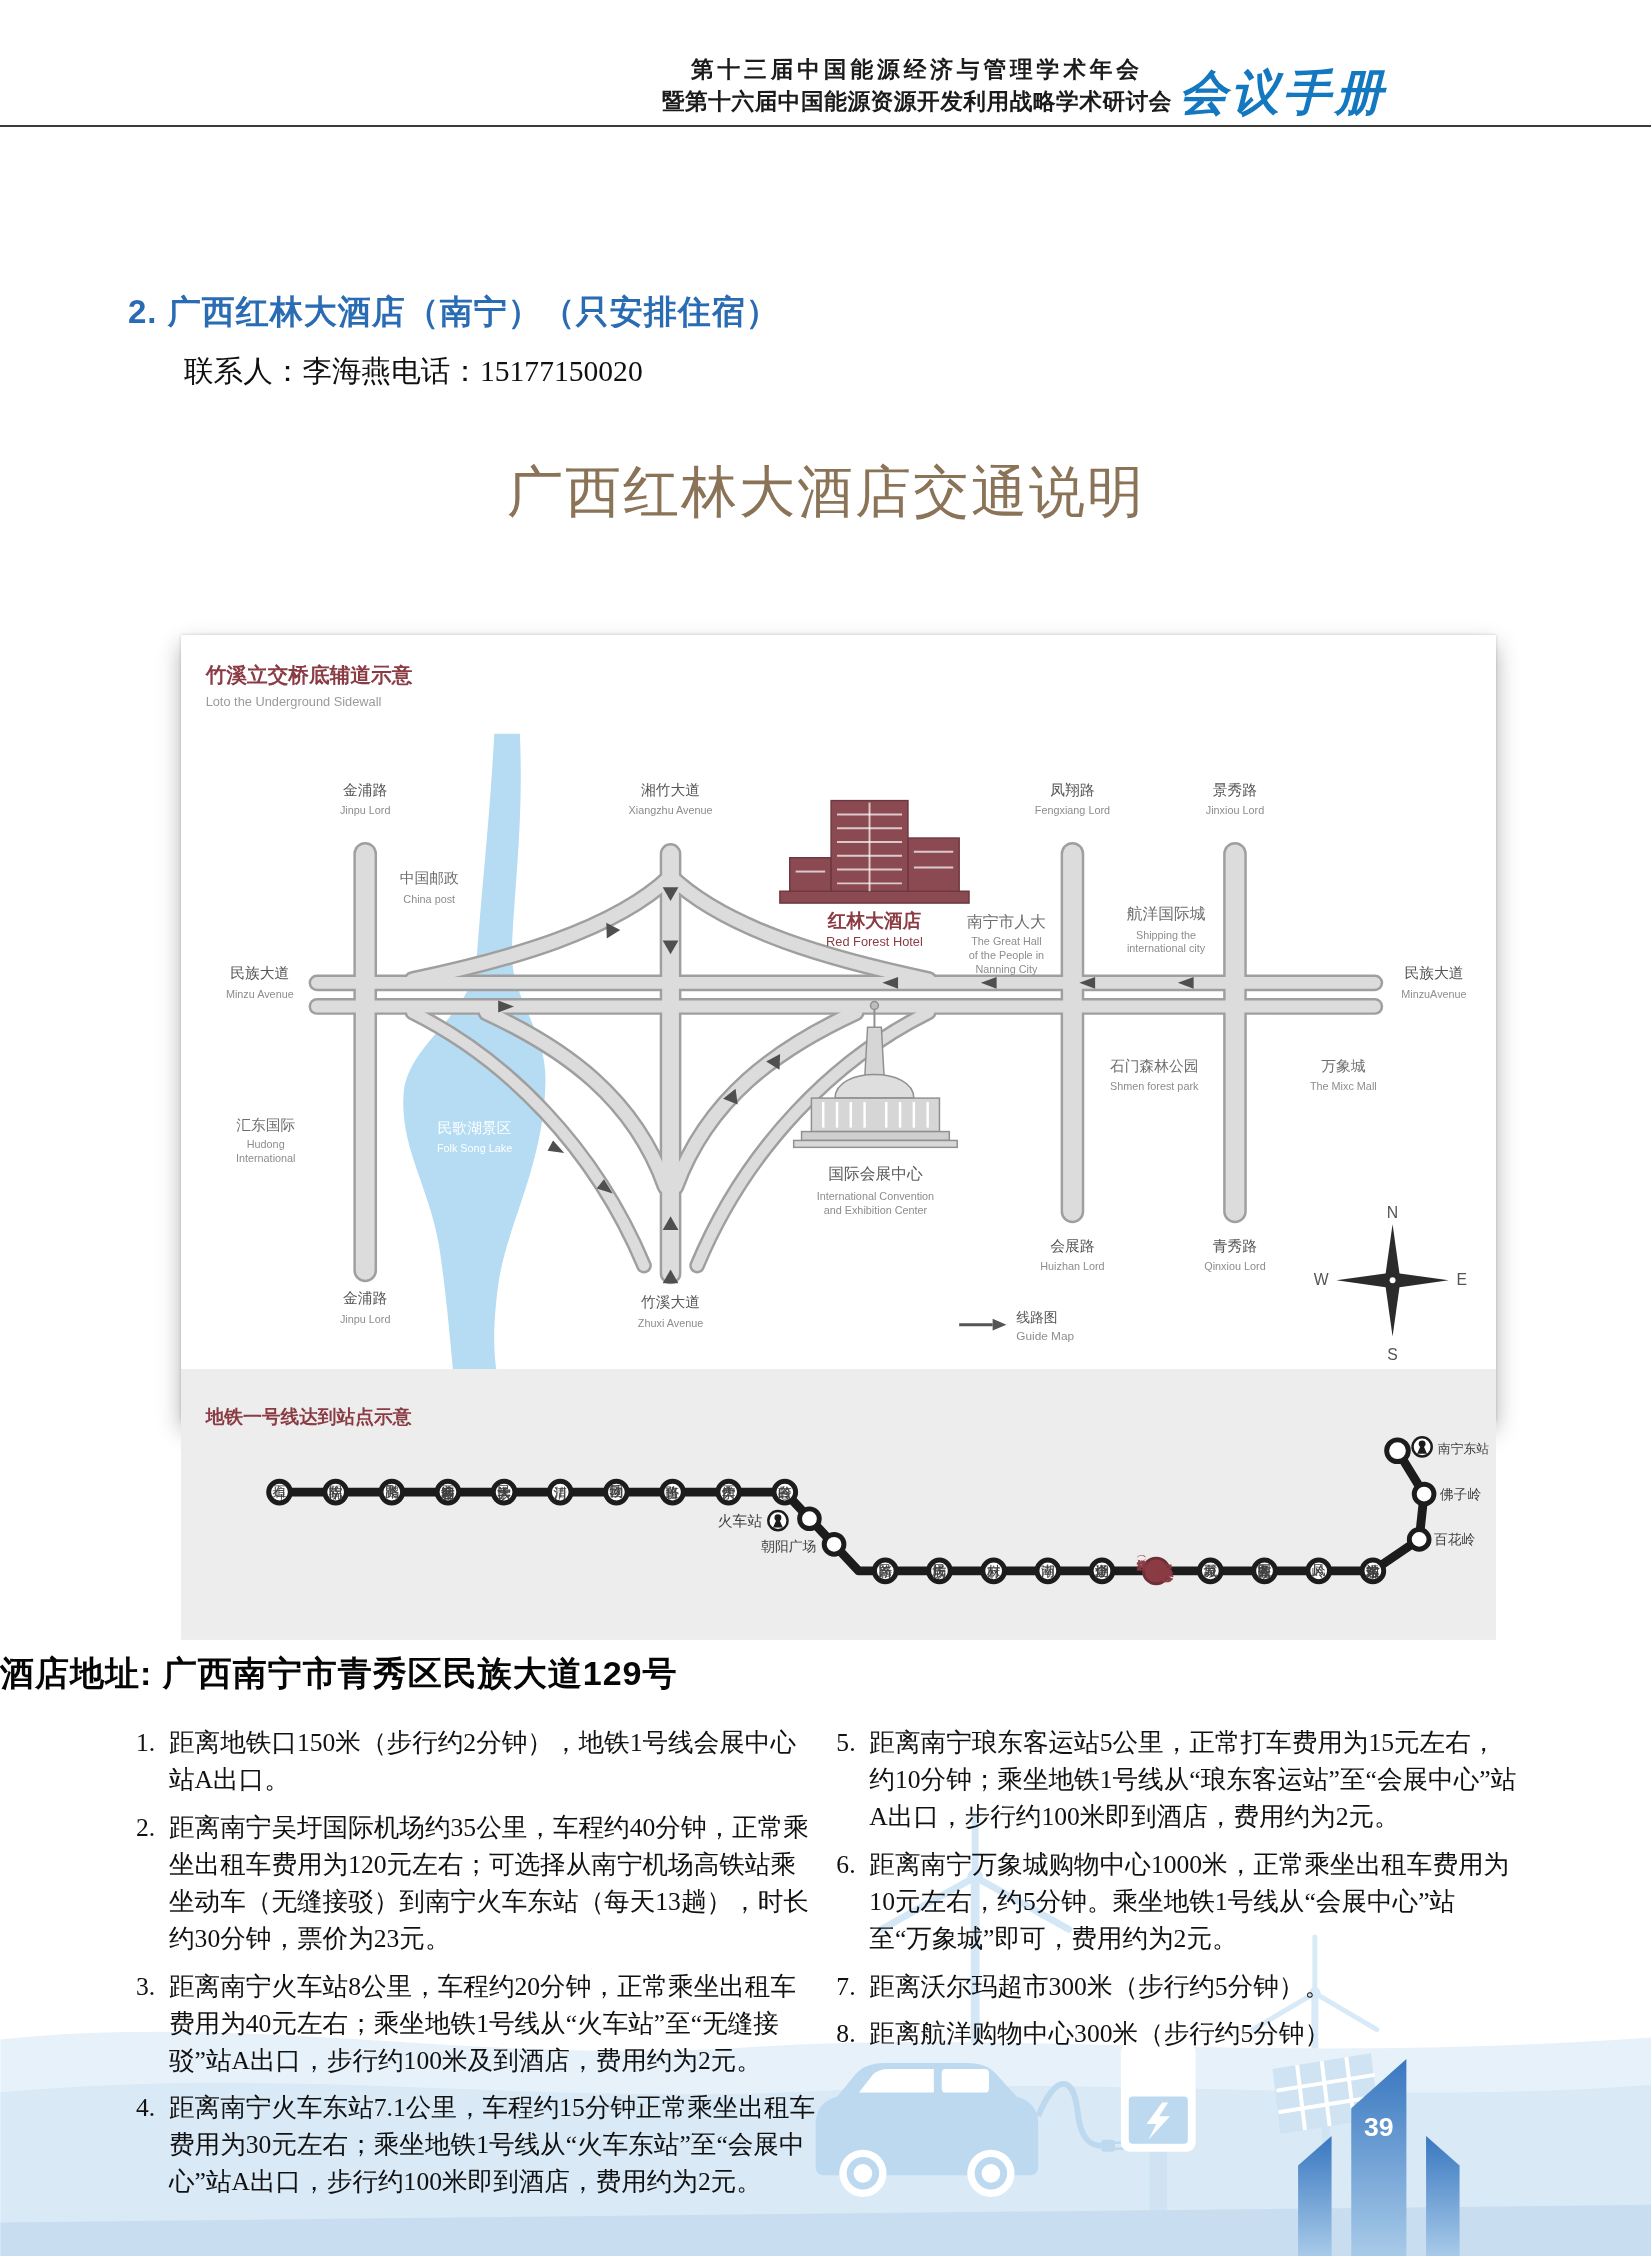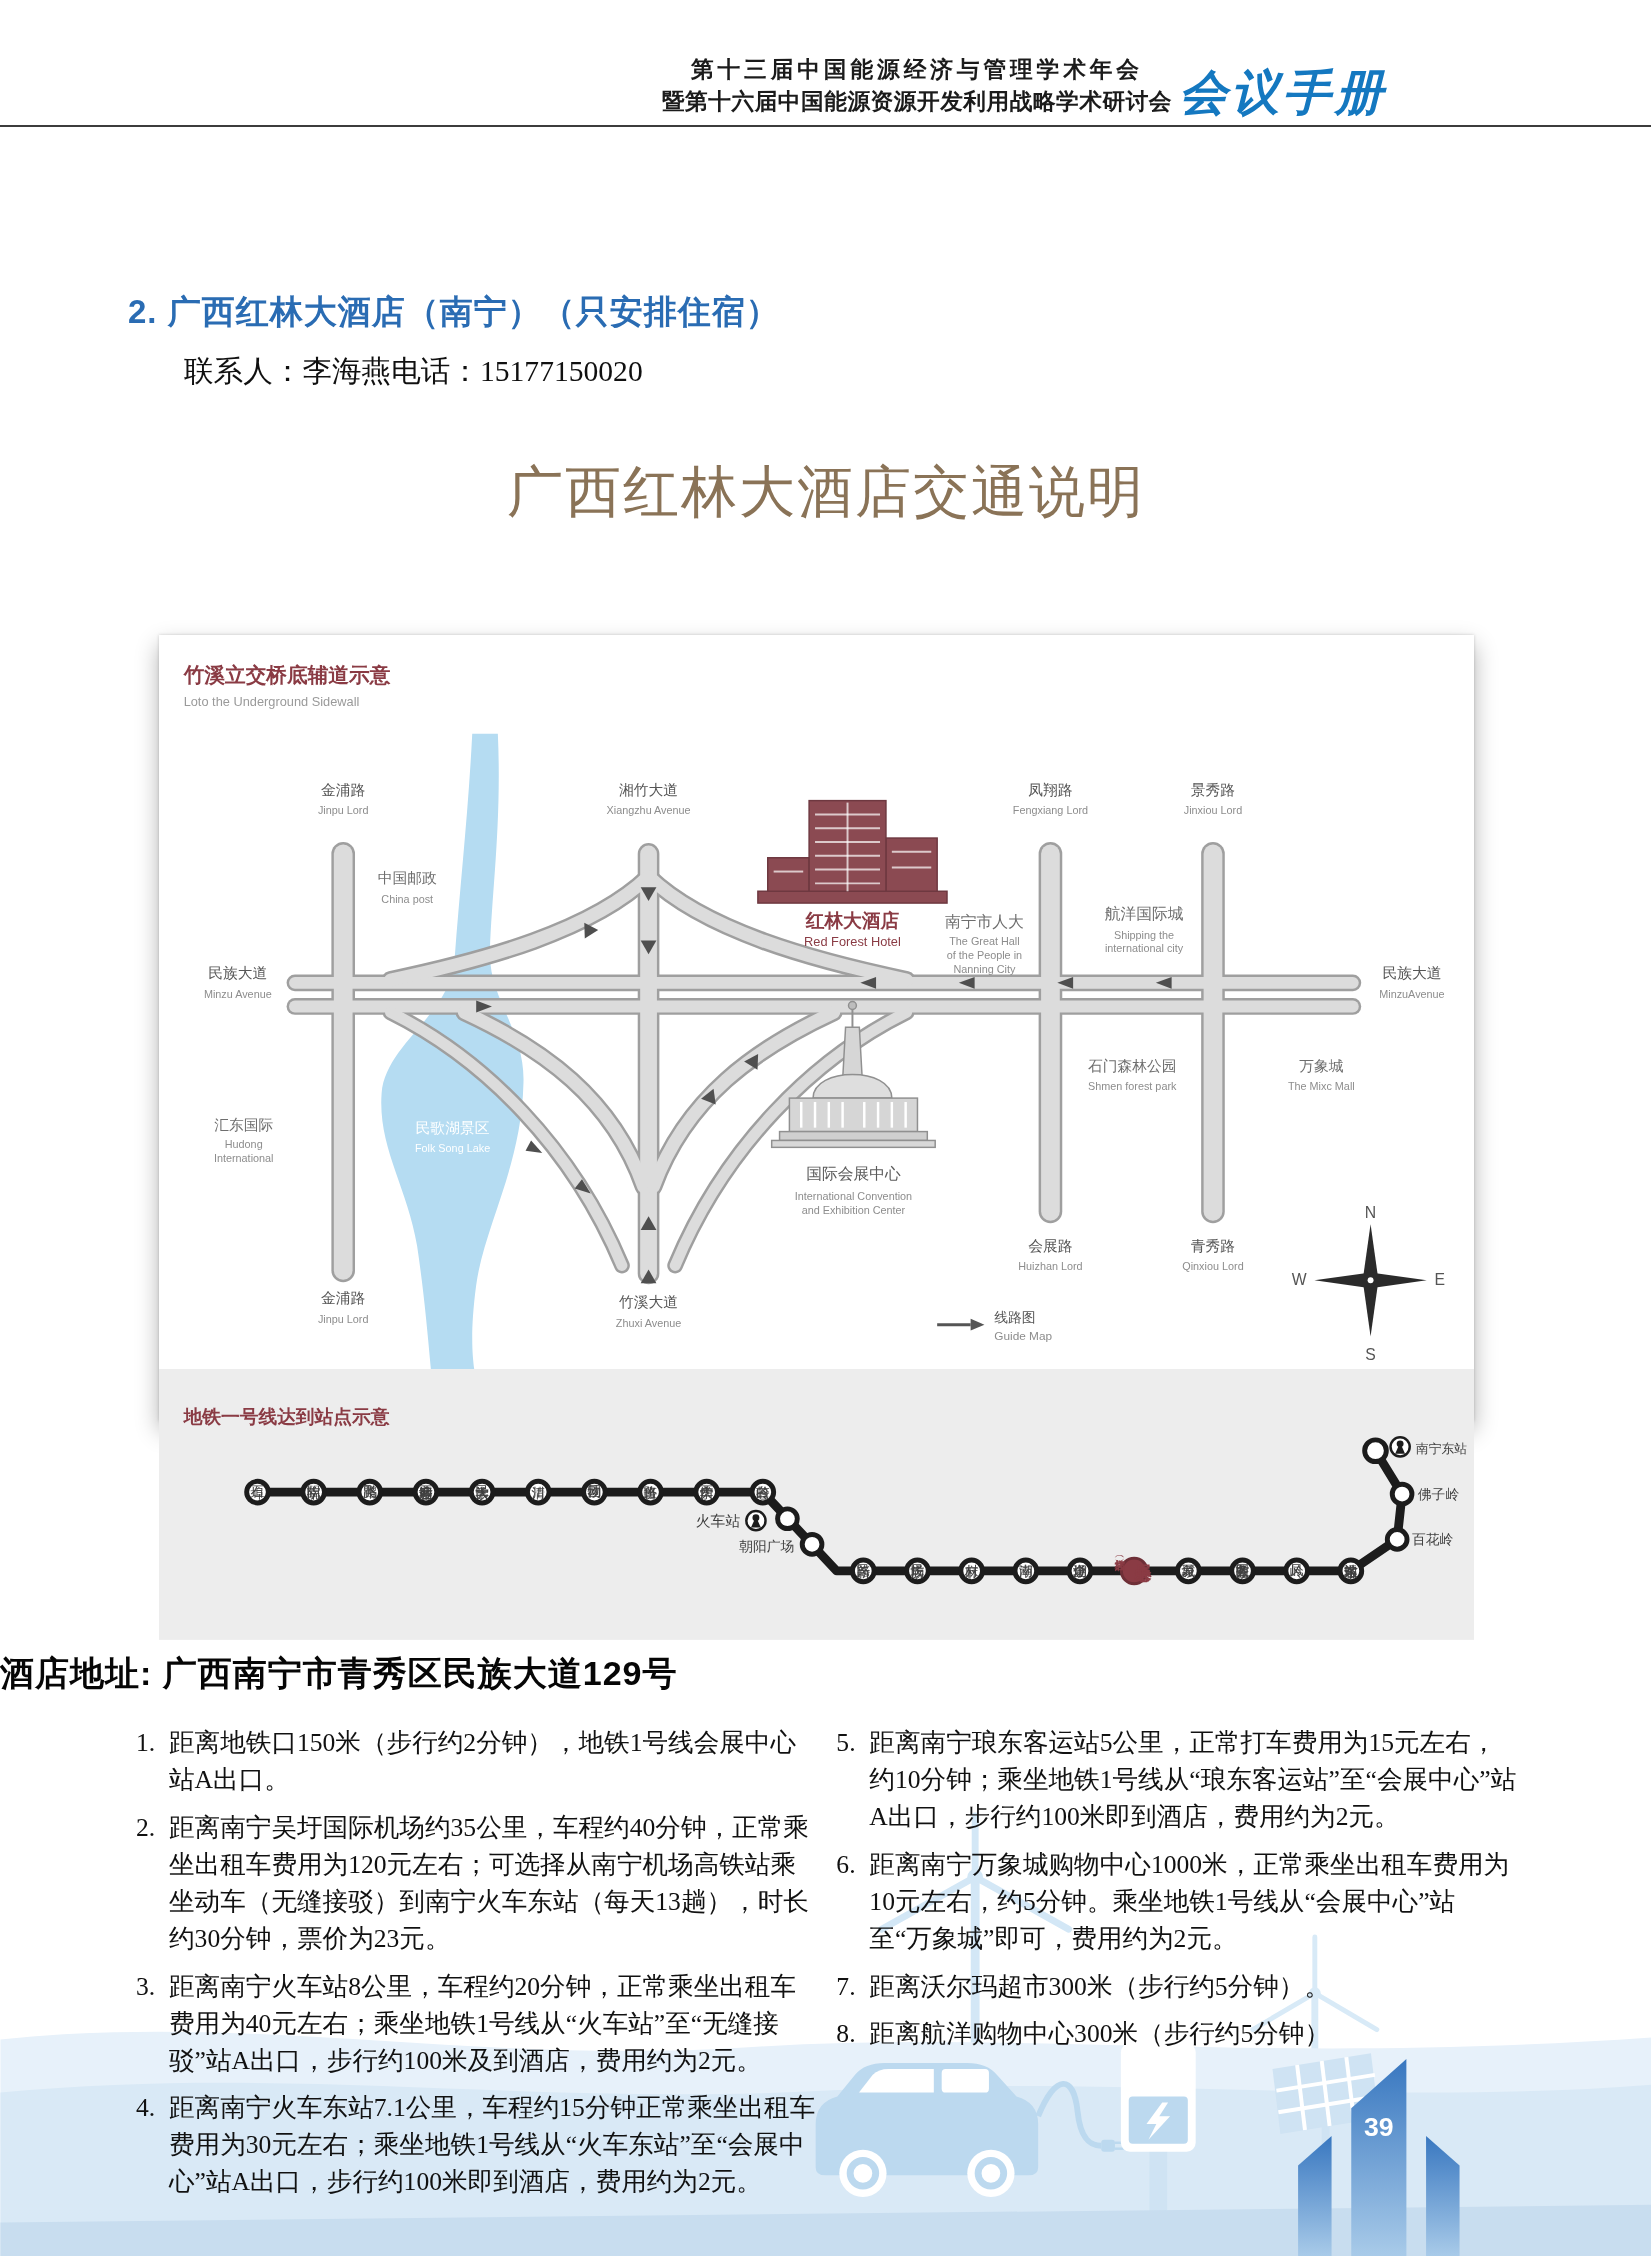--- a/index.html
+++ b/index.html
@@ -13,21 +13,21 @@
   .handbook{top:61px;left:1179px;font-size:48px;font-weight:bold;font-style:italic;
             color:#1478c0;letter-spacing:3.9px;z-index:3;}
   .hdr-rule{top:125px;left:0;width:1652px;height:2px;background:#3c3c3c;z-index:3;}
   
   .sec-title{top:290px;left:128px;font-size:33px;font-weight:bold;color:#2a6cb3;letter-spacing:1px;}
   .contact{top:351px;left:165px;font-size:29.6px;color:#101010;
            font-family:"Liberation Serif","DejaVu Serif",serif;margin-left:19px;}
   .map-title{top:455px;left:0;width:1652px;text-align:center;font-size:56px;font-weight:normal;
              color:#8a7357;letter-spacing:2px;}
   
-  .map-card{top:635px;left:159px;width:1315px;height:786px;background:#fff;
+  .map-card{top:635px;left:181px;width:1315px;height:786px;background:#fff;
             box-shadow:0 9.9px 21.7px rgba(0,0,0,.30), 0 0 3px rgba(0,0,0,.18);z-index:2;}
   
   .address{top:1651px;left:0;width:1652px;text-align:left;font-size:34px;font-weight:bold;
            color:#060606;letter-spacing:1px;z-index:2;}
   
   .notes{top:1724px;left:136px;width:1381px;display:flex;gap:19.7px;z-index:2;
          font-family:"Liberation Serif","DejaVu Serif",serif;color:#111;}
   .notes .col{flex:1;}
   .note{display:flex;font-size:25.6px;line-height:37px;margin-bottom:10.8px;}
   .note .num{flex:none;width:33px;}

